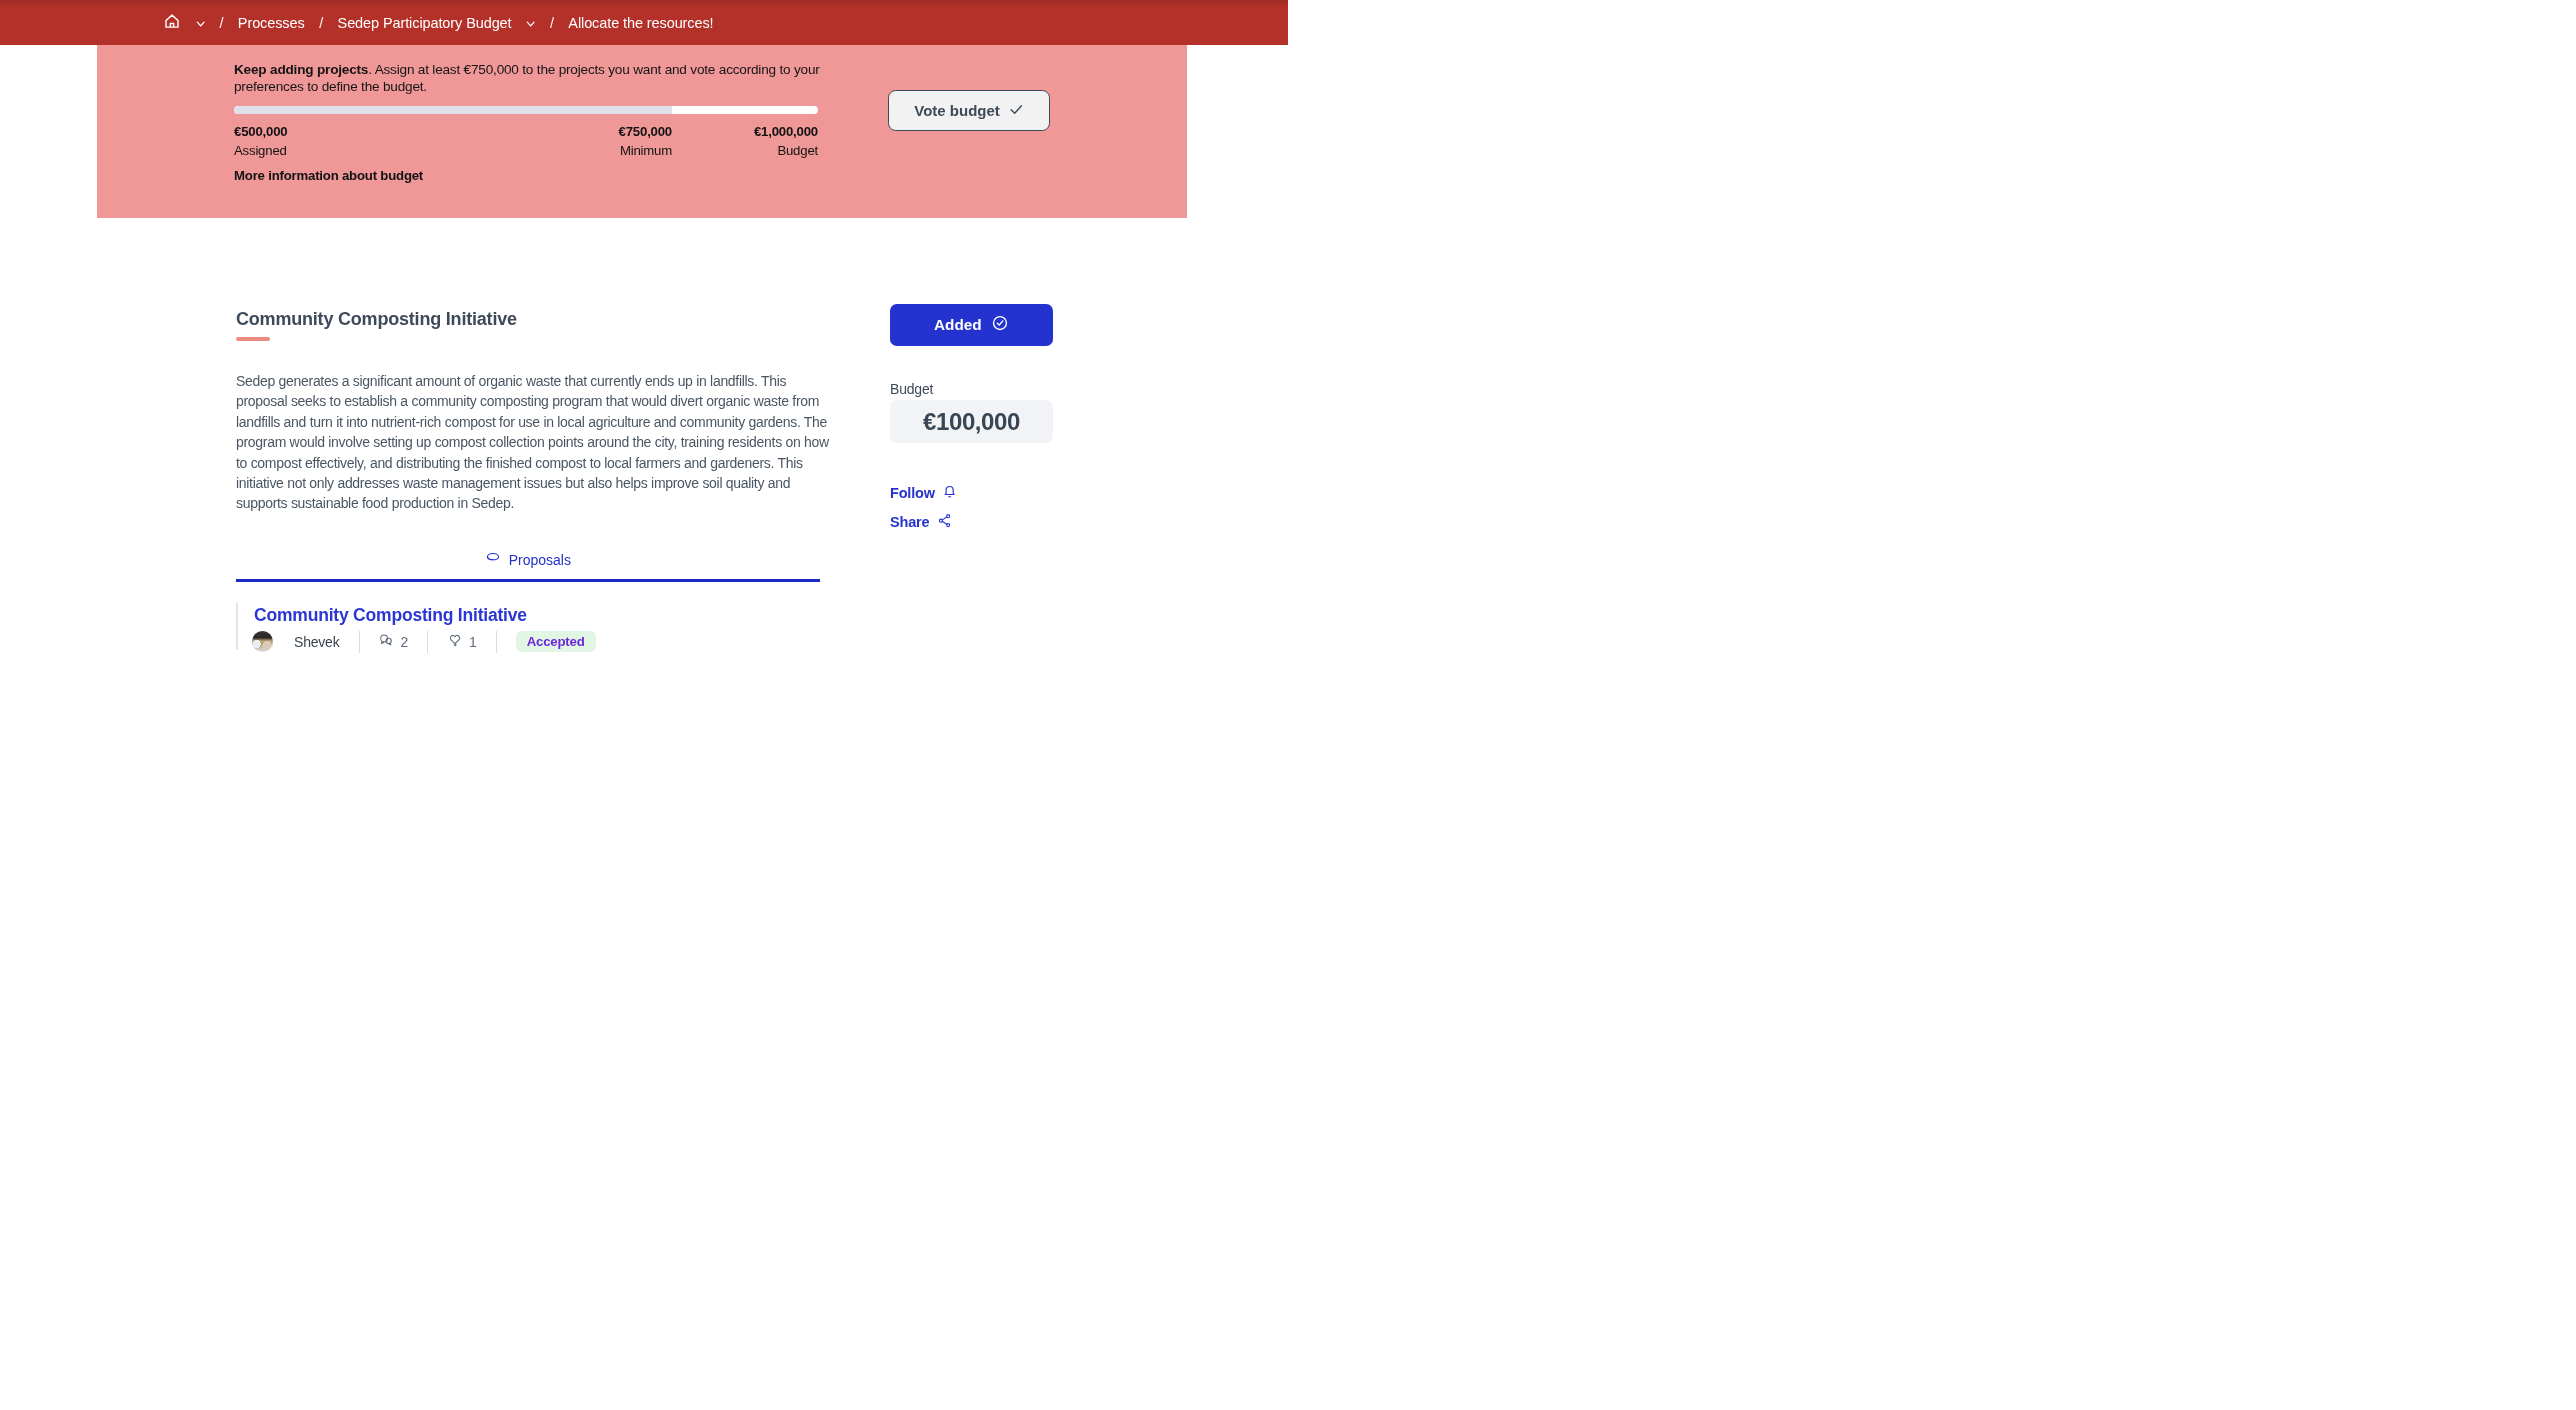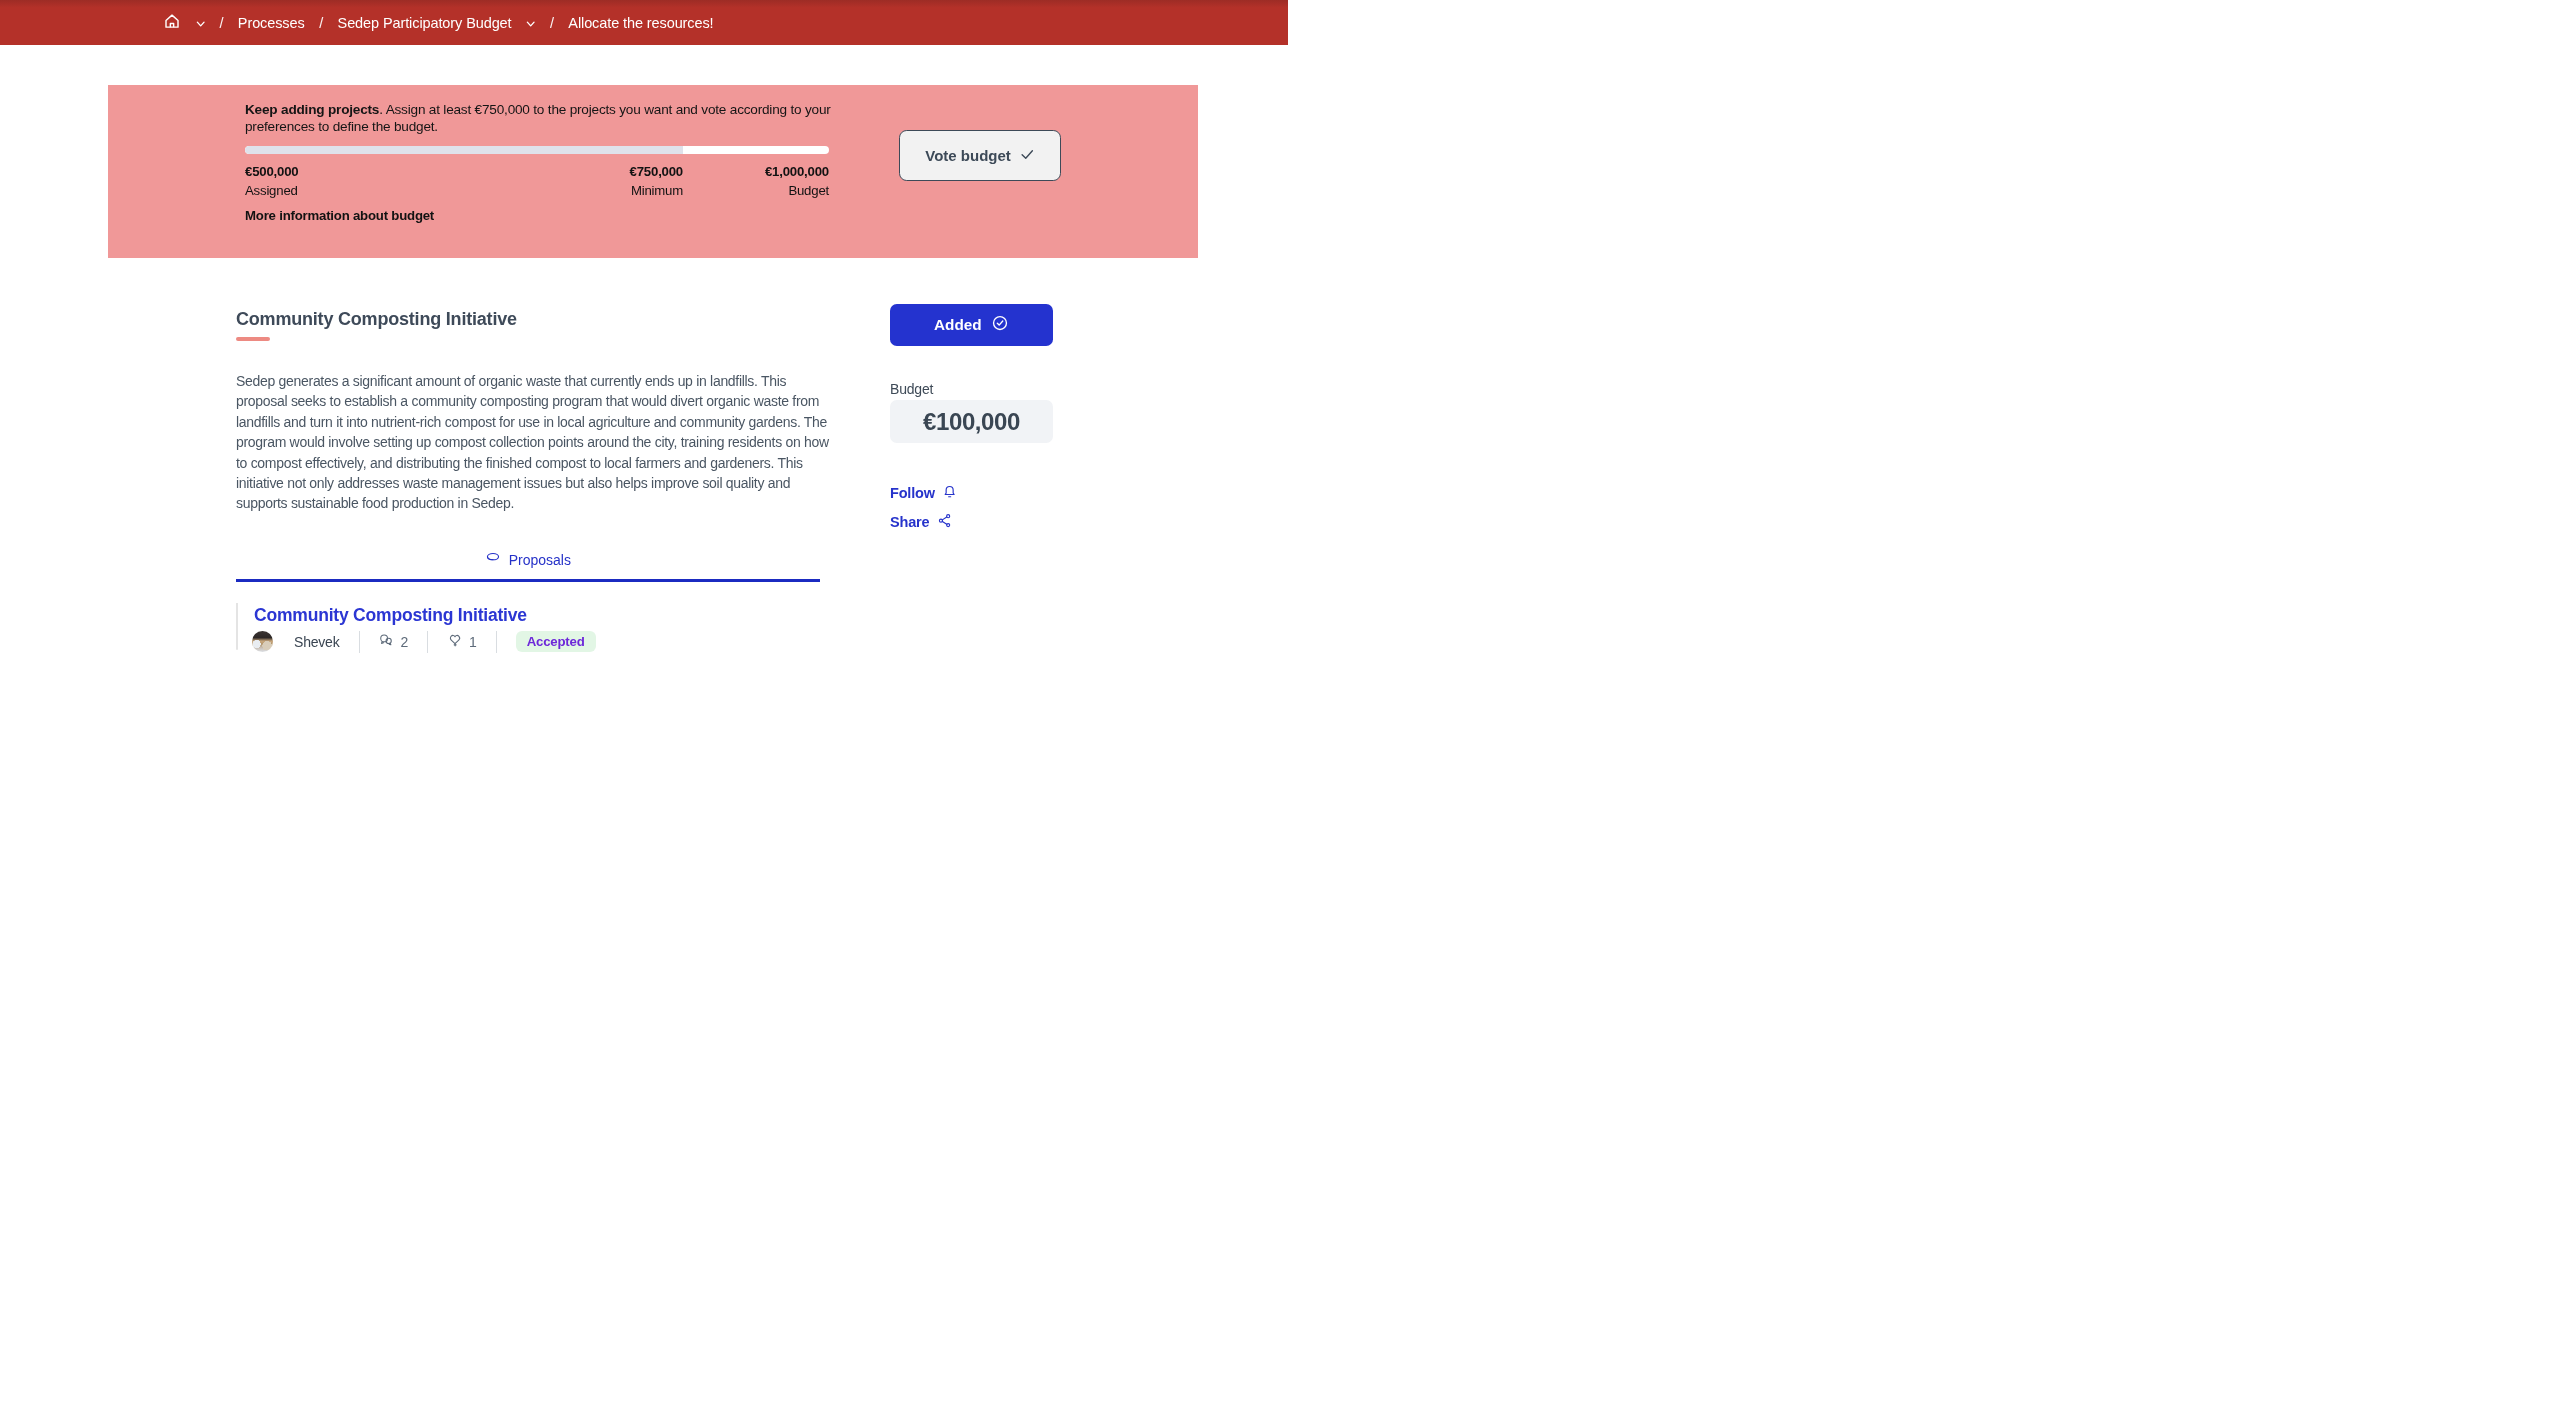--- a/index.html
+++ b/index.html
@@ -9,36 +9,36 @@
   
   .topbar{position:absolute;left:0;top:0;width:1288px;height:45px;
           background:linear-gradient(180deg,#9d2c25 0px,#b43129 7.7px,#b43129 100%);}
   .crumbs{position:absolute;left:163px;top:0;height:45px;display:flex;align-items:center;
           gap:14.5px;color:#ffffff;font-size:14.5px;font-weight:500;letter-spacing:-0.1px;white-space:nowrap;}
   .crumbs .sep{font-weight:400;opacity:.95;}
   .crumbs .crumb-link{cursor:pointer;}
   .icn{display:inline-block;vertical-align:middle;}
 
   
-  .banner{position:absolute;left:108px;top:45px;width:1090px;height:173px;background:#f09898;margin-top:40px;}
+  .banner{position:absolute;left:97px;top:45px;width:1090px;height:173px;background:#f09898;}
   .banner-text{position:absolute;left:137px;top:17px;width:596px;font-size:13.6px;line-height:16.6px;
                color:#151515;letter-spacing:-0.2px;}
   .banner-text .b{font-weight:700;}
   .progress{position:absolute;left:137px;top:61px;width:584px;height:7.7px;background:#ffffff;border-radius:4.3px;overflow:hidden;}
   .progress-fill{height:100%;width:75%;background:#dfe2eb;border-radius:4.3px 0 0 4.3px;}
   .markers{position:absolute;left:137px;top:79px;width:584px;height:44px;font-size:13.2px;color:#121212;letter-spacing:-0.2px;}
   .marker{position:absolute;top:0;}
   .marker .amt{font-weight:700;margin-bottom:4.3px;}
   .marker .lbl{font-weight:400;}
   .m-left{left:0;text-align:left;}
   .m-mid{right:25%;text-align:right;}
   .m-right{right:0;text-align:right;}
   .more-info{position:absolute;left:137px;top:123px;font-size:13.2px;font-weight:700;color:#121212;
              letter-spacing:-0.2px;cursor:pointer;}
-  .vote-btn{position:absolute;left:791px;top:45px;width:162px;height:51px;background:#f2f2f2;
+  .vote-btn{position:absolute;left:791px;top:45px;width:162px;height:41px;background:#f2f2f2;
             border:1.7px solid #3d4a58;border-radius:7.7px;display:flex;align-items:center;justify-content:center;
             gap:9.4px;font-size:15px;font-weight:700;color:#3d4a58;cursor:pointer;box-sizing:border-box;}
 
   
   .h1{position:absolute;left:236px;top:309px;font-size:18px;font-weight:700;color:#3e4a59;letter-spacing:-0.2px;}
   .h1-underline{position:absolute;left:236px;top:337px;width:34px;height:4.3px;border-radius:2.6px;background:#ed8a82;}
   .desc{position:absolute;left:236px;top:371px;width:596px;font-size:14px;line-height:20.4px;
         color:#4a5663;letter-spacing:-0.3px;}
   .tabrow{position:absolute;left:236px;top:550px;width:584px;display:flex;justify-content:center;
           align-items:center;gap:7.7px;color:#2531c8;font-size:14px;font-weight:500;cursor:pointer;}

